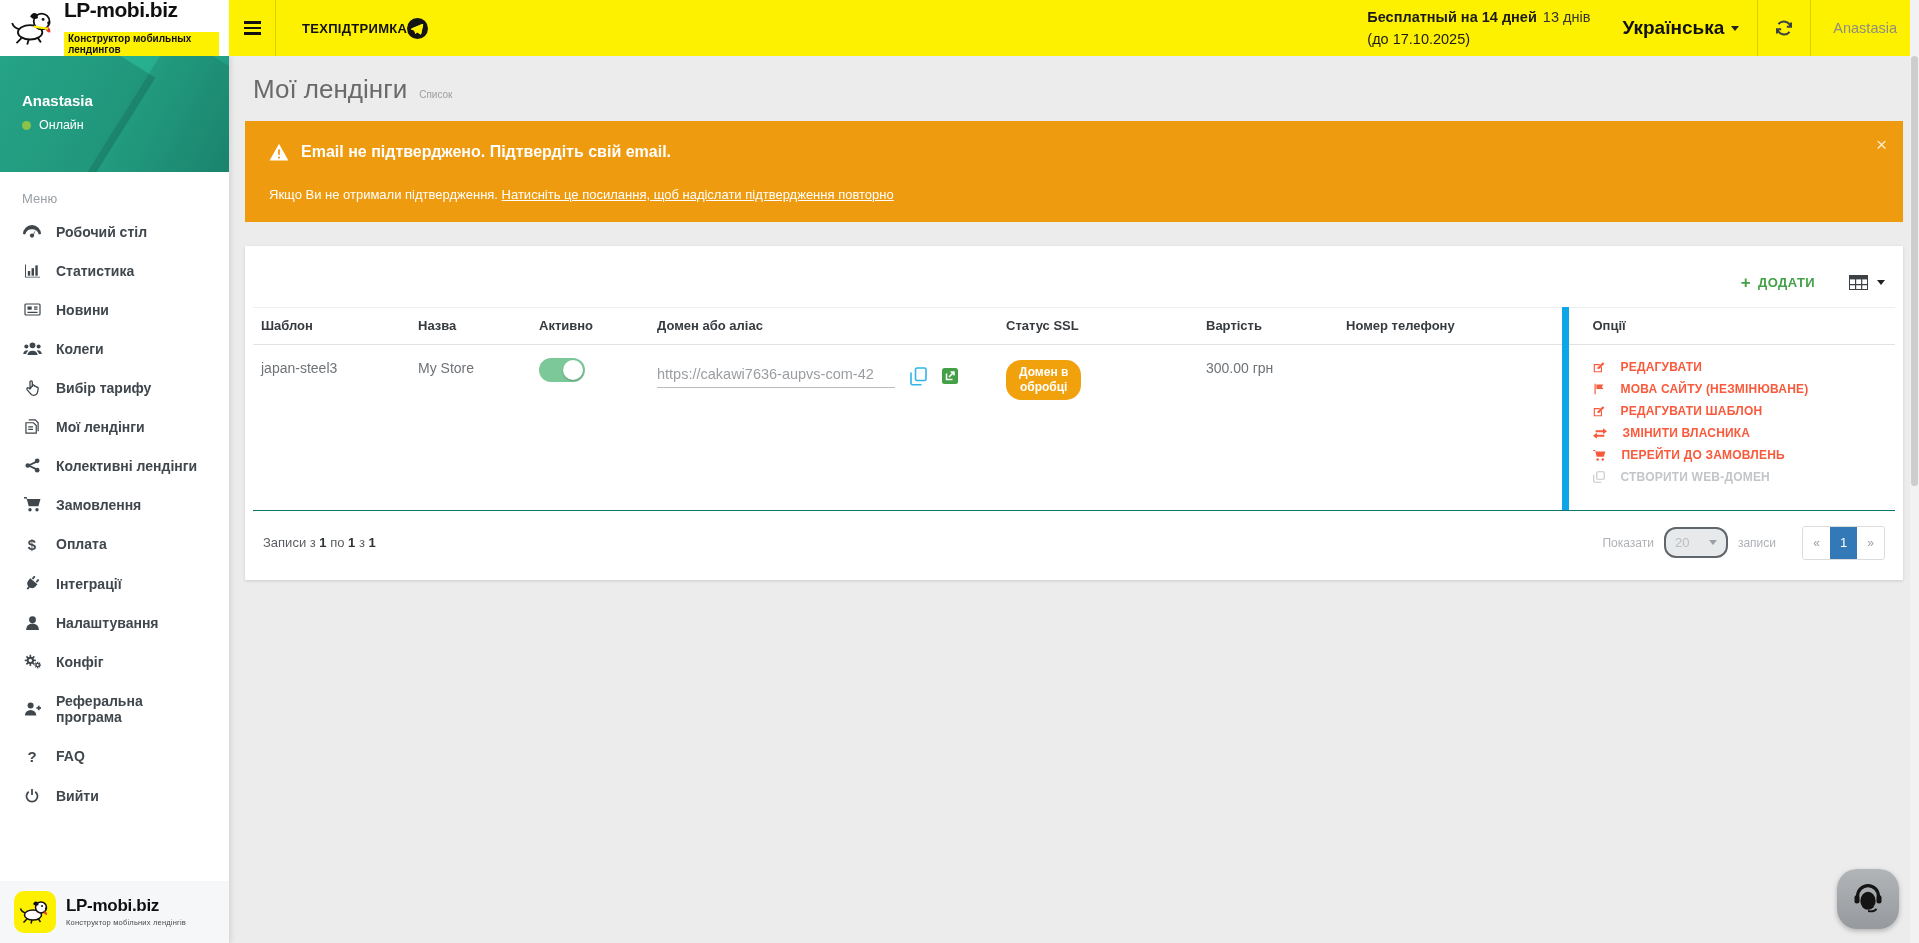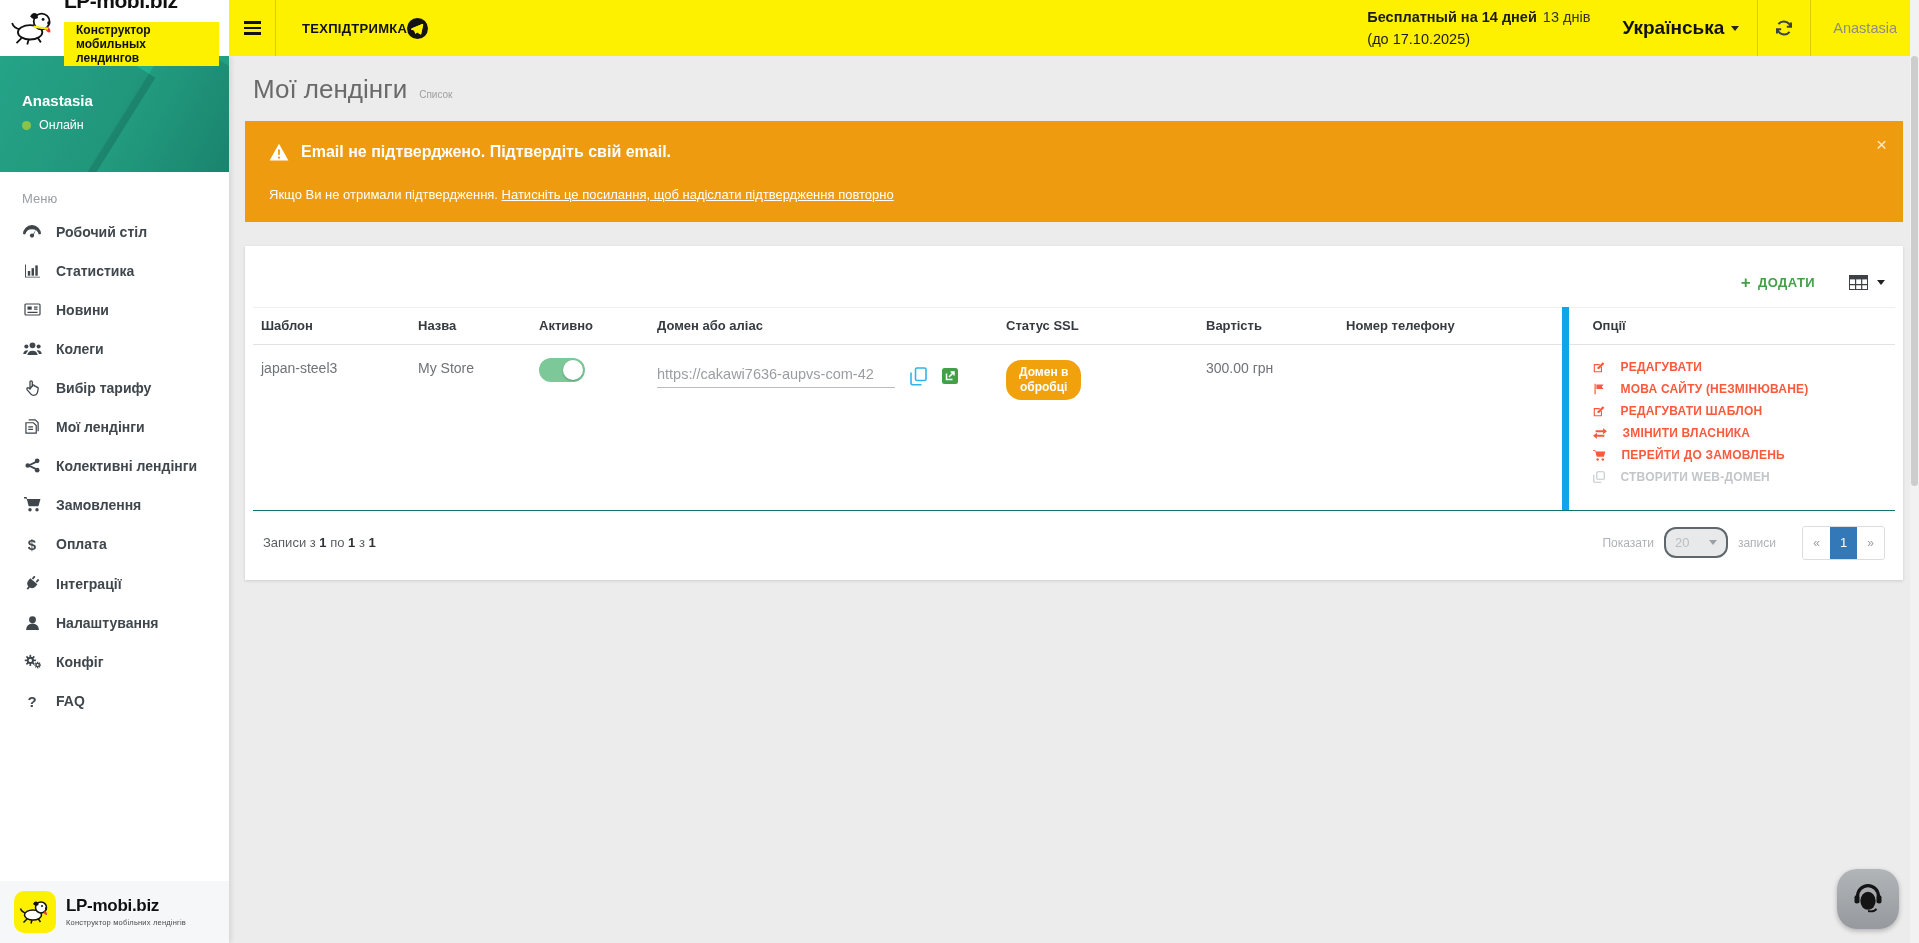--- a/index.html
+++ b/index.html
@@ -2,21 +2,21 @@
 <html><head>
 <meta charset="utf-8">
 <style>
 *{margin:0;padding:0;box-sizing:border-box}
 html,body{width:1919px;height:943px;overflow:hidden;font-family:"Liberation Sans","DejaVu Sans",sans-serif;background:#ececec}
 .app{width:1919px;height:943px;position:relative;display:flex;flex-direction:column}
 
 .topbar{height:56px;display:flex;align-items:stretch;background:#fdf100;flex:0 0 56px;position:relative;z-index:5}
 .logo-box{width:229px;background:#fff;display:flex;align-items:center;gap:8px;padding:0 10px;flex:0 0 229px}
 .logo-text .logo-title{font-size:21px;font-weight:bold;color:#101010;letter-spacing:-.5px;line-height:1.05}
-.logo-text .logo-sub{font-size:12px;font-weight:bold;color:#101010;background:#fdf100;padding:1px 12px;display:inline-block;margin-top:10px}
+.logo-text .logo-sub{font-size:10px;font-weight:bold;color:#101010;background:#fdf100;padding:1px 4px;display:inline-block;margin-top:10px}
 .hamburger{width:46px;display:flex;flex-direction:column;justify-content:center;align-items:center;gap:3px;cursor:pointer}
 .hamburger i{width:17px;height:2.4px;background:#111;display:block}
 .tb-divider{width:1px;background:rgba(0,0,0,.14);height:100%}
 .support{display:flex;align-items:center;padding:0 26px;font-size:13px;font-weight:bold;color:#111;letter-spacing:.3px;cursor:pointer}
 .tb-right{margin-left:auto;display:flex;align-items:stretch}
 .trial{display:flex;flex-direction:column;justify-content:center;font-size:14.5px;color:#1a1a1a;line-height:1.55;padding-right:14px}
 .trial .l1 b{font-weight:bold}
 .trial .l1 .days{font-weight:normal;margin-left:6px;color:#333}
 .lang{display:flex;align-items:center;gap:7px;font-weight:bold;font-size:19px;color:#111;padding:0 18px;cursor:pointer}
 .caret-dn{width:0;height:0;border-left:4.5px solid transparent;border-right:4.5px solid transparent;border-top:5px solid #222;display:inline-block}
@@ -295,22 +295,42 @@
                   <rect x="14.6" y="8.3" width="1.4" height="7.4" transform="rotate(90 15.3 12)"></rect>
                   <rect x="14.6" y="8.3" width="1.4" height="7.4" transform="rotate(135 15.3 12)"></rect>
                   <circle cx="15.3" cy="12" r="2.4"></circle>
                   <circle cx="15.3" cy="12" r="1.1" fill="#fff"></circle>
                 </g>
               </svg>
             </span>
           <span>Конфіг</span>
         </div>
         <div class="nav-item">
+          <span class="nav-ico">
+              <svg width="17" height="14" viewBox="0 0 18 14" fill="#3f464c">
+                <circle cx="7" cy="3.4" r="3.2"></circle>
+                <path d="M1 14a6 6 0 0 1 12 0z"></path>
+                <rect x="13.2" y="5" width="4.8" height="1.8"></rect>
+                <rect x="14.7" y="3.5" width="1.8" height="4.8"></rect>
+              </svg>
+            </span>
+          <span>Реферальна програма</span>
+        </div>
+        <div class="nav-item">
           <span class="nav-ico txt">?</span>
           <span>FAQ</span>
+        </div>
+        <div class="nav-item">
+          <span class="nav-ico">
+              <svg width="14" height="15" viewBox="0 0 16 17" fill="none" stroke="#3f464c" stroke-width="2">
+                <path d="M8 1v7"></path>
+                <path d="M4.3 4.2a6.3 6.3 0 1 0 7.4 0"></path>
+              </svg>
+            </span>
+          <span>Вийти</span>
         </div>
       </nav>
       <div class="sidebar-footer">
         <span class="sf-ico">
           <svg width="32" height="26" viewBox="0 0 64 48">
             <path d="M14 26q-9-2-11-9" stroke="#111" stroke-width="3" fill="none"></path>
             <ellipse cx="28" cy="30" rx="17" ry="10" fill="#fff" stroke="#111" stroke-width="3"></ellipse>
             <path d="M16 38l-7 7M26 40l-2 7M38 37l5 7" stroke="#111" stroke-width="3" fill="none"></path>
             <circle cx="44" cy="15" r="11" fill="#fff" stroke="#111" stroke-width="3"></circle>
             <path d="M38 5q-6-5-10 3 5 6 11 2z" fill="#111"></path>

